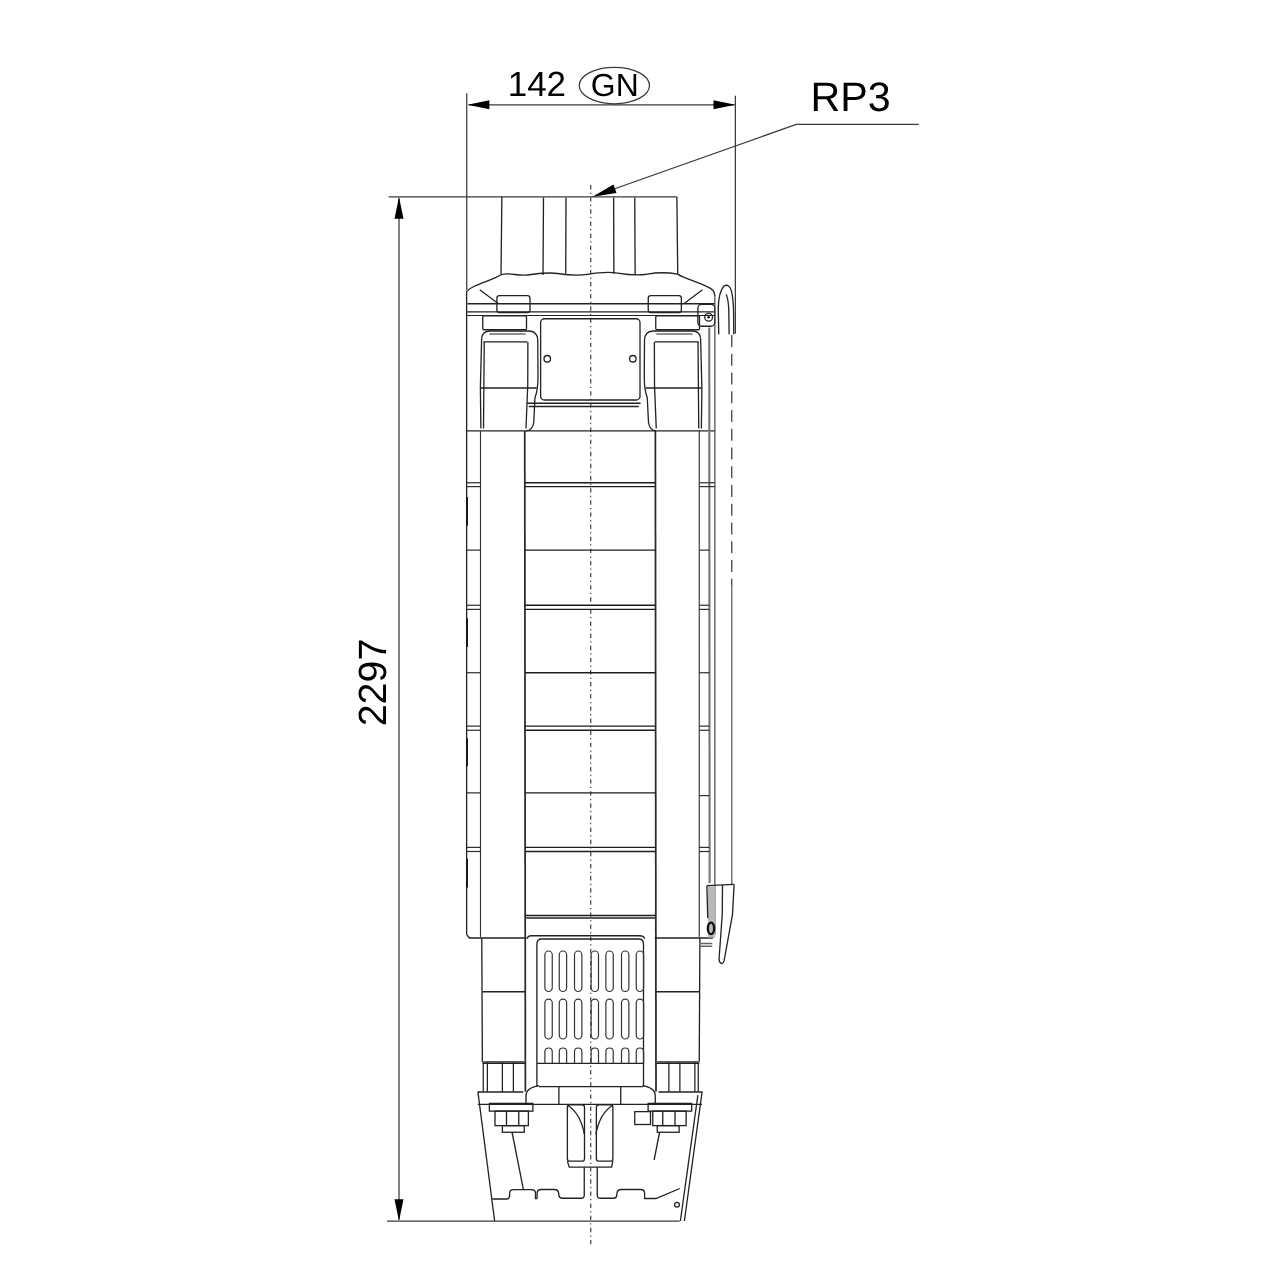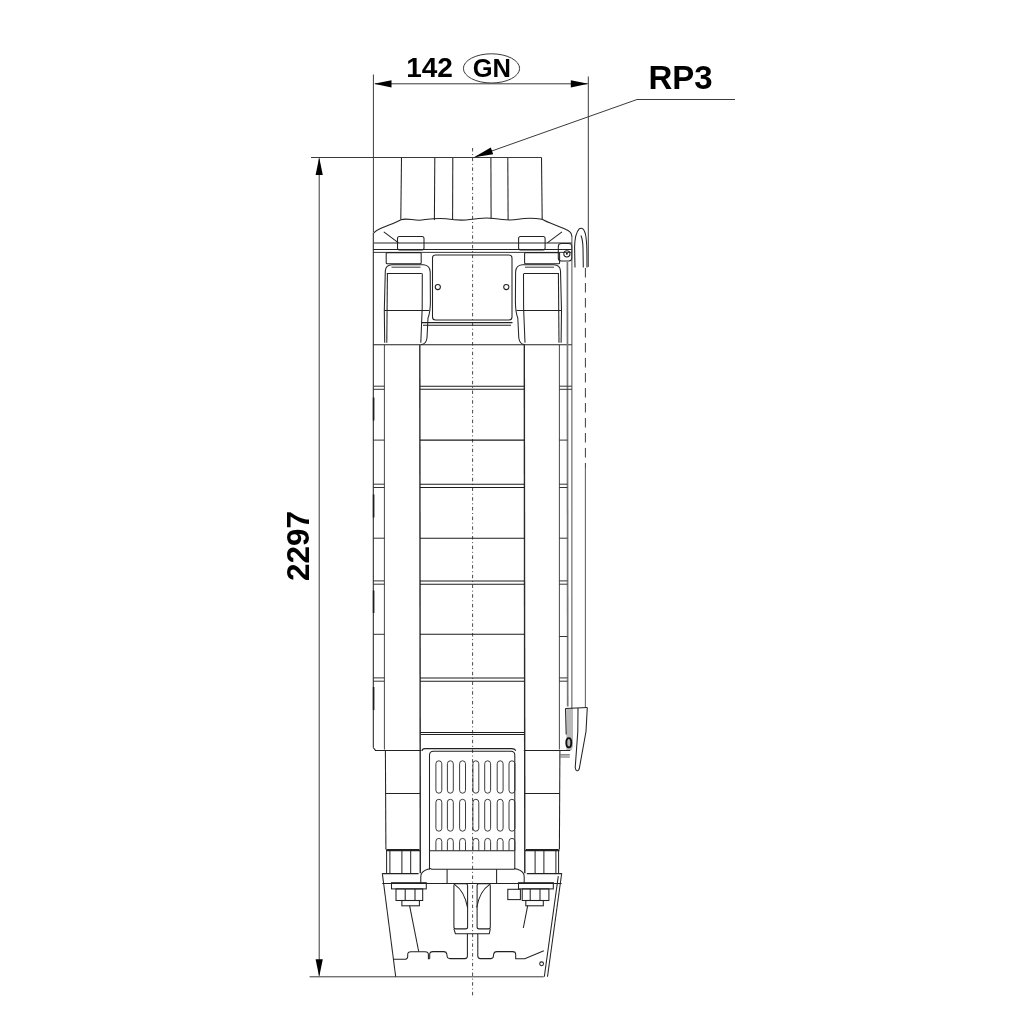--- a/index.html
+++ b/index.html
@@ -1,16 +1,16 @@
 <!DOCTYPE html>
 <html><head>
 <meta charset="utf-8">
 <style>
   html,body{margin:0;padding:0;background:#ffffff;}
-  .wrap{width:1024px;height:1016px;position:relative;background:#fff;font-weight:bold;}
+  .wrap{width:1024px;height:1016px;position:relative;background:#fff;}
   text{font-family:"Liberation Sans",sans-serif;fill:#000;}
 </style>
 </head>
 <body>
 <div class="wrap">
 <svg width="1024" height="1024" viewBox="0 0 1024 1024">
 <rect x="0" y="0" width="1024" height="1024" fill="#ffffff"></rect>
 
 <g stroke="#3a3a3a" stroke-width="1" fill="none">
 

